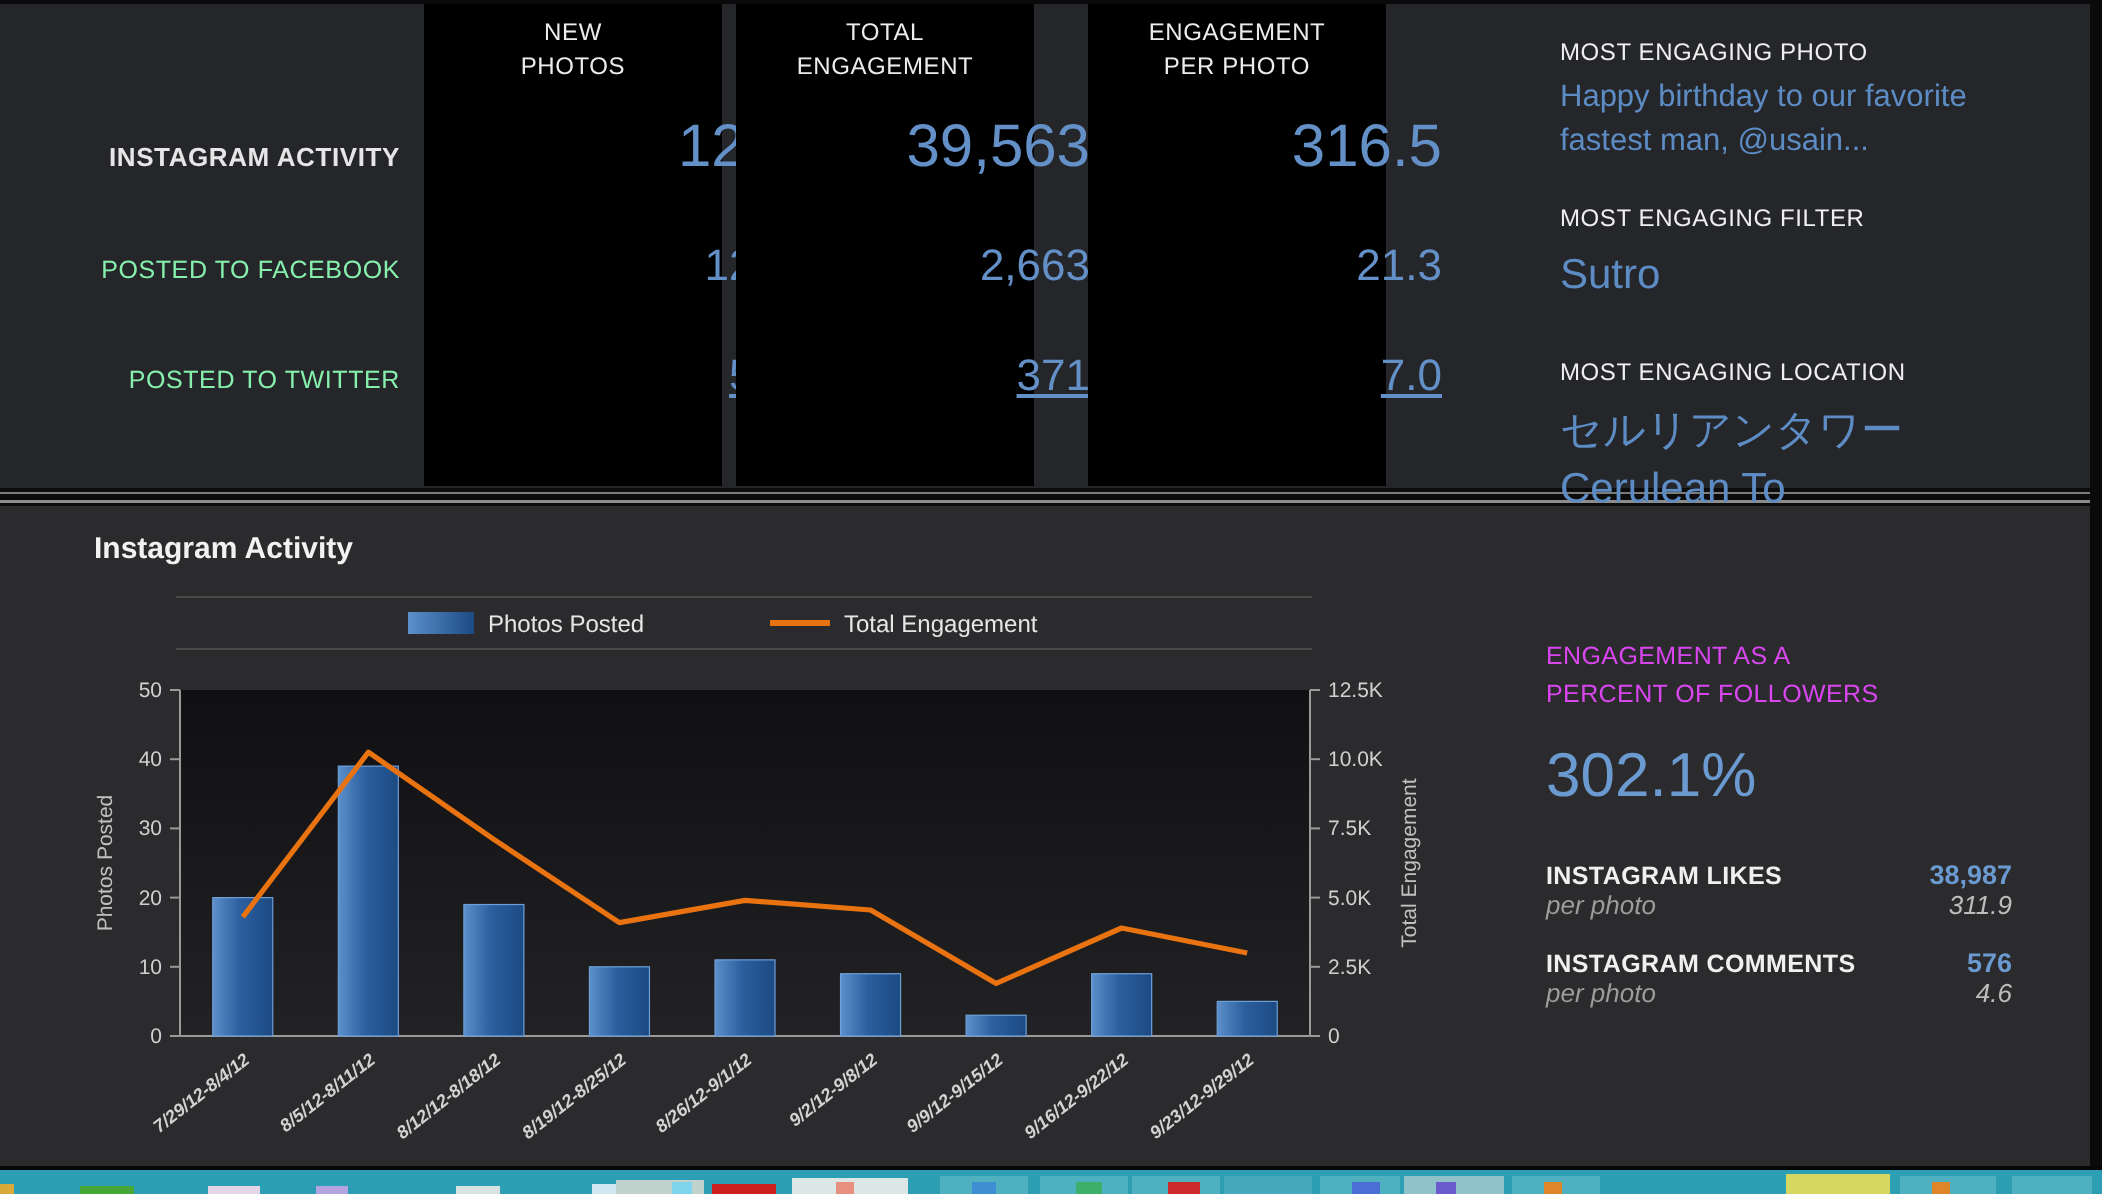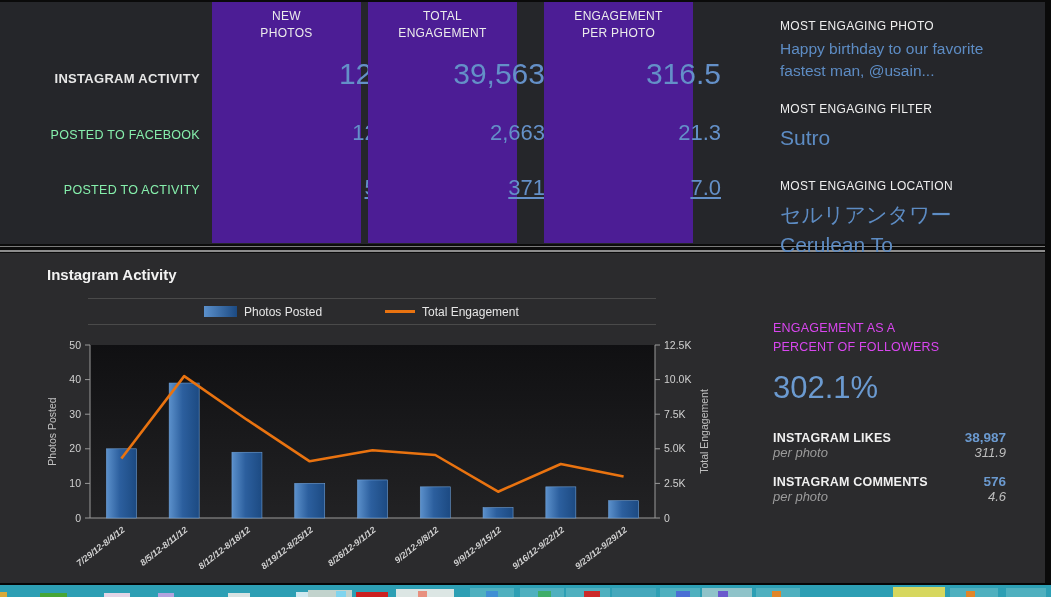--- a/index.html
+++ b/index.html
@@ -10,21 +10,21 @@
   
   .top-section{ position:absolute; left:0; top:0; width:1051px; height:244px; background:#25262a; }
   .edge-top{ position:absolute; left:0; top:0; width:1051px; height:2px; background:#0a0a0a; z-index:9; }
   .edge-right{ position:absolute; right:0; top:0; width:6px; height:583px; background:#0a0a0a; z-index:9; }
 
   .row-label{ position:absolute; left:0; width:200px; text-align:right; font-size:12.5px; letter-spacing:.3px; }
   .row-label.primary{ top:71px; color:#e6e6e6; font-weight:600; font-size:13px; }
   .row-label.secondary{ color:#86efac; }
   .row-label.fb{ top:128px; } .row-label.tw{ top:183px; }
 
-  .metric-col{ position:absolute; top:0; width:149px; height:243px; background:#4c1d95; }
+  .metric-col{ position:absolute; top:0; width:149px; height:243px; background:#000000; }
   .metric-col.c1{ left:212px; } .metric-col.c2{ left:368px; } .metric-col.c3{ left:544px; }
   .col-header{ padding-top:8px; text-align:center; color:#ececec; font-size:12px; line-height:17px; letter-spacing:.3px; }
   .metric-val{ position:absolute; width:100%; text-align:right; color:#6490c8;margin-left:28px; }
   .metric-val.v1{ top:57px; font-size:30px; }
   .metric-val.v2{ top:120px; font-size:22px; }
   .metric-val.v3{ top:175px; font-size:22px;text-decoration:underline; }
 
   
   .highlights{ position:absolute; left:780px; top:0; width:262px; }
   .hl-label{ position:absolute; color:#efefef; font-size:12px; letter-spacing:.3px; }
@@ -74,21 +74,21 @@
   .tb-seg{ position:absolute; bottom:0; }
 </style>
 </head>
 <body>
 
 <div class="screen">
 
   <div class="top-section">
     <div class="row-label primary">INSTAGRAM ACTIVITY</div>
     <div class="row-label secondary fb">POSTED TO FACEBOOK</div>
-    <div class="row-label secondary tw">POSTED TO ACTIVITY</div>
+    <div class="row-label secondary tw">POSTED TO TWITTER</div>
 
     <div class="metric-col c1">
       <div class="col-header">
         <div>NEW</div>
         <div>PHOTOS</div>
       </div>
       <div class="metric-val v1">125</div>
       <div class="metric-val v2">125</div>
       <div class="metric-val v3">53</div>
     </div>

